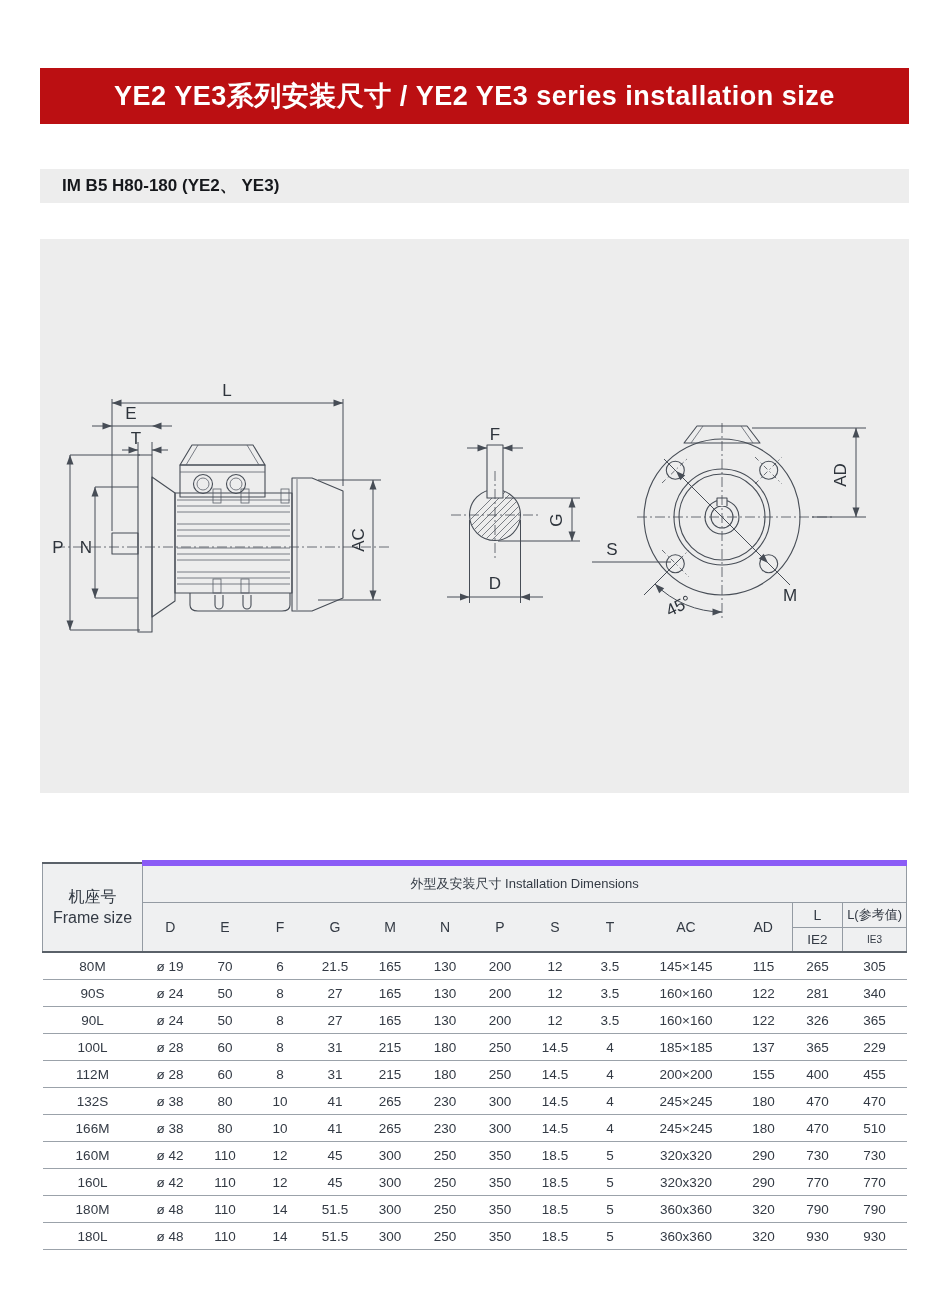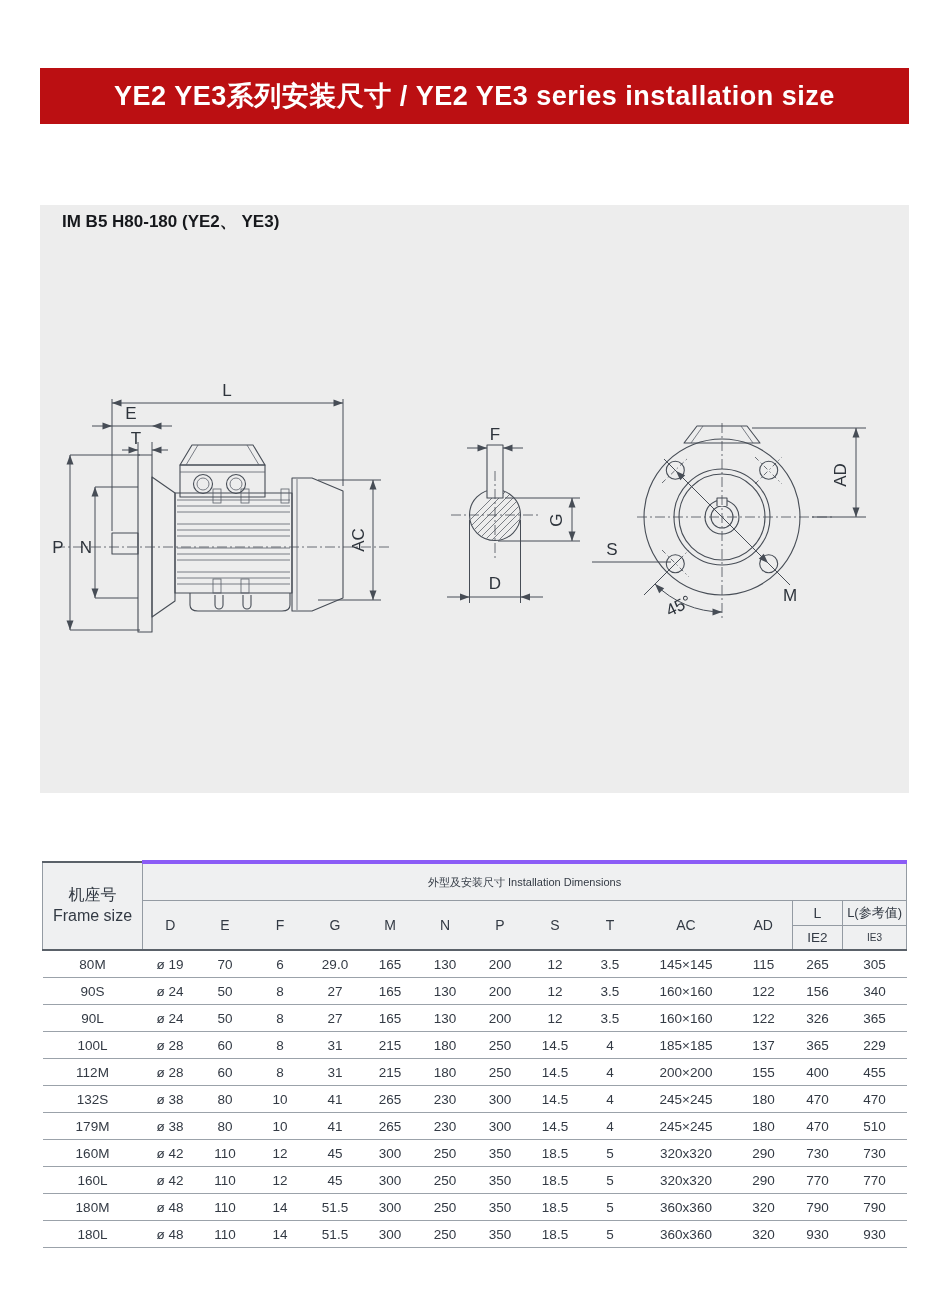--- a/index.html
+++ b/index.html
@@ -5,40 +5,40 @@
   html,body{margin:0;padding:0;background:#ffffff;}
   .page{position:relative;width:950px;height:1307px;background:#ffffff;overflow:hidden;
         font-family:"Liberation Sans",sans-serif;}
   
   .banner{position:absolute;left:40px;top:68px;width:869px;height:56px;background:#bb0f12;
           color:#ffffff;font-size:27px;font-weight:bold;text-align:center;line-height:56px;
           letter-spacing:0.5px;}
   
   .subtitle{position:absolute;left:40px;top:169px;width:869px;height:34px;background:#ededed;
             color:#16181c;font-size:17px;font-weight:bold;line-height:34px;
-            padding-left:22px;box-sizing:border-box;margin-top:36px;}
+            padding-left:22px;box-sizing:border-box;}
   
   .drawing-panel{position:absolute;left:40px;top:239px;width:869px;height:554px;background:#ededed;}
   .drawing-panel svg{display:block;}
   .ln{fill:none;stroke:#474d56;stroke-width:1.1;stroke-linejoin:round;}
   .lnthin{fill:none;stroke:#5a6069;stroke-width:0.8;}
   .cl{fill:none;stroke:#474d56;stroke-width:0.8;stroke-dasharray:10 3 2 3;}
   .cl2{fill:none;stroke:#474d56;stroke-width:0.8;stroke-dasharray:5 3 1.5 3;}
   .dim{fill:none;stroke:#474d56;stroke-width:1;}
   .lbl{font-family:"Liberation Sans",sans-serif;font-size:17px;fill:#2e343c;}
   .hatch{stroke:#474d56;stroke-width:0.7;}
   
   .dim-table{position:absolute;left:42px;top:860px;width:864px;border-collapse:collapse;
              table-layout:fixed;color:#333a44;}
   .dim-table th{font-weight:normal;background:#eff0f1;padding:0;}
   .dim-table .frame-h{border-left:1.5px solid #949ba3;border-right:1.5px solid #949ba3;
                       border-top:2px solid #5a6169;border-bottom:2px solid #5a6169;
                       font-size:16px;line-height:1.3;}
-  .dim-table .group-h{border-top:4px solid #8b5cf6;border-right:1.5px solid #949ba3;
-                      border-bottom:1.5px solid #949ba3;font-size:11px;height:36px;margin-left:39px;}
+  .dim-table .group-h{border-top:6px solid #8b5cf6;border-right:1.5px solid #949ba3;
+                      border-bottom:1.5px solid #949ba3;font-size:13px;height:36px;margin-left:39px;}
   .dim-table .dim-col{border-bottom:2px solid #5a6169;font-size:14px;}
   .dim-table .l-top{border-left:1.5px solid #949ba3;border-bottom:1px solid #949ba3;font-size:14px;height:24px;}
   .dim-table .lref-top{border-left:1.5px solid #949ba3;border-right:1.5px solid #949ba3;
                        border-bottom:1px solid #949ba3;font-size:13px;height:24px;}
   .dim-table .l-sub{border-left:1.5px solid #949ba3;border-bottom:2px solid #5a6169;font-size:13.5px;height:23px;}
   .dim-table .lref-sub{border-left:1.5px solid #949ba3;border-right:1.5px solid #949ba3;
                        border-bottom:2px solid #5a6169;font-size:10px;height:23px;}
   .dim-table tbody td{border-bottom:1.5px solid #9ba2aa;height:24px;font-size:13.5px;
                       text-align:center;background:#ffffff;white-space:nowrap;}
 </style>
@@ -280,21 +280,21 @@
         <th class="l-sub">IE2</th>
         <th class="lref-sub">IE3</th>
       </tr>
     </thead>
     <tbody>
         <tr>
           <td>80M</td>
           <td>ø 19</td>
           <td>70</td>
           <td>6</td>
-          <td>29.0</td>
+          <td>21.5</td>
           <td>165</td>
           <td>130</td>
           <td>200</td>
           <td>12</td>
           <td>3.5</td>
           <td>145×145</td>
           <td>115</td>
           <td>265</td>
           <td>305</td>
         </tr>
@@ -304,21 +304,21 @@
           <td>50</td>
           <td>8</td>
           <td>27</td>
           <td>165</td>
           <td>130</td>
           <td>200</td>
           <td>12</td>
           <td>3.5</td>
           <td>160×160</td>
           <td>122</td>
-          <td>156</td>
+          <td>281</td>
           <td>340</td>
         </tr>
         <tr>
           <td>90L</td>
           <td>ø 24</td>
           <td>50</td>
           <td>8</td>
           <td>27</td>
           <td>165</td>
           <td>130</td>
@@ -372,21 +372,21 @@
           <td>230</td>
           <td>300</td>
           <td>14.5</td>
           <td>4</td>
           <td>245×245</td>
           <td>180</td>
           <td>470</td>
           <td>470</td>
         </tr>
         <tr>
-          <td>179M</td>
+          <td>166M</td>
           <td>ø 38</td>
           <td>80</td>
           <td>10</td>
           <td>41</td>
           <td>265</td>
           <td>230</td>
           <td>300</td>
           <td>14.5</td>
           <td>4</td>
           <td>245×245</td>

